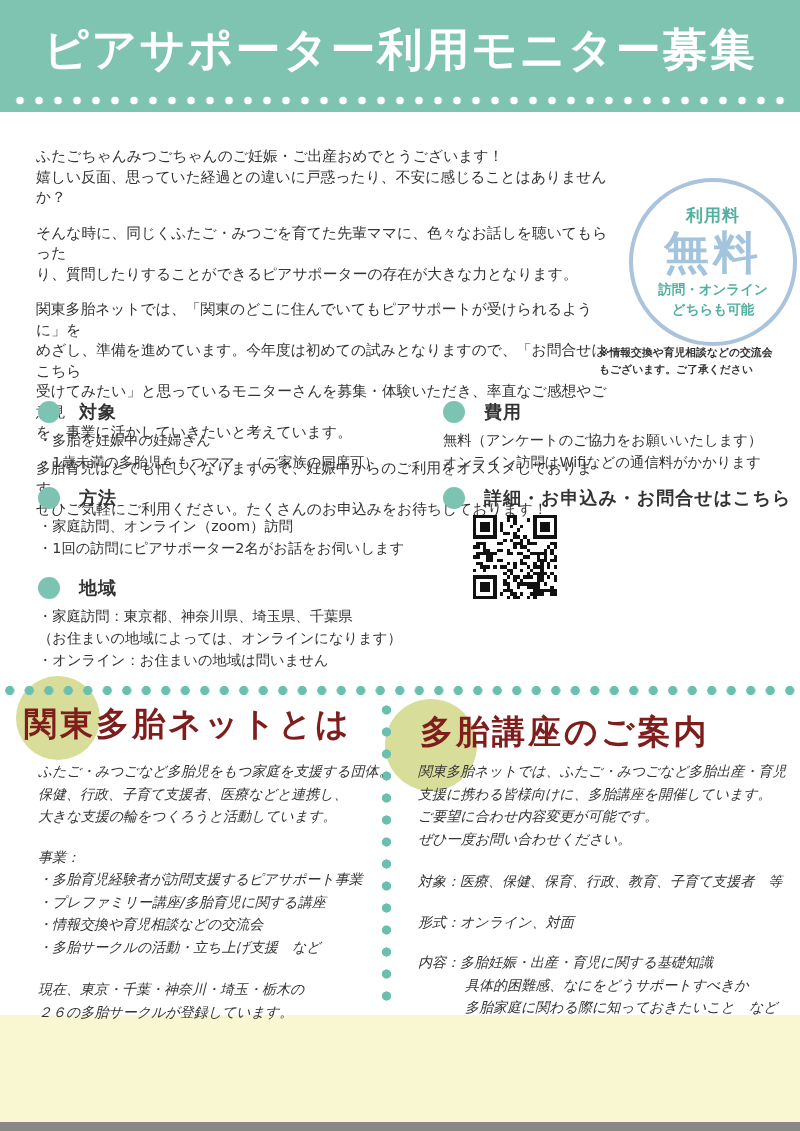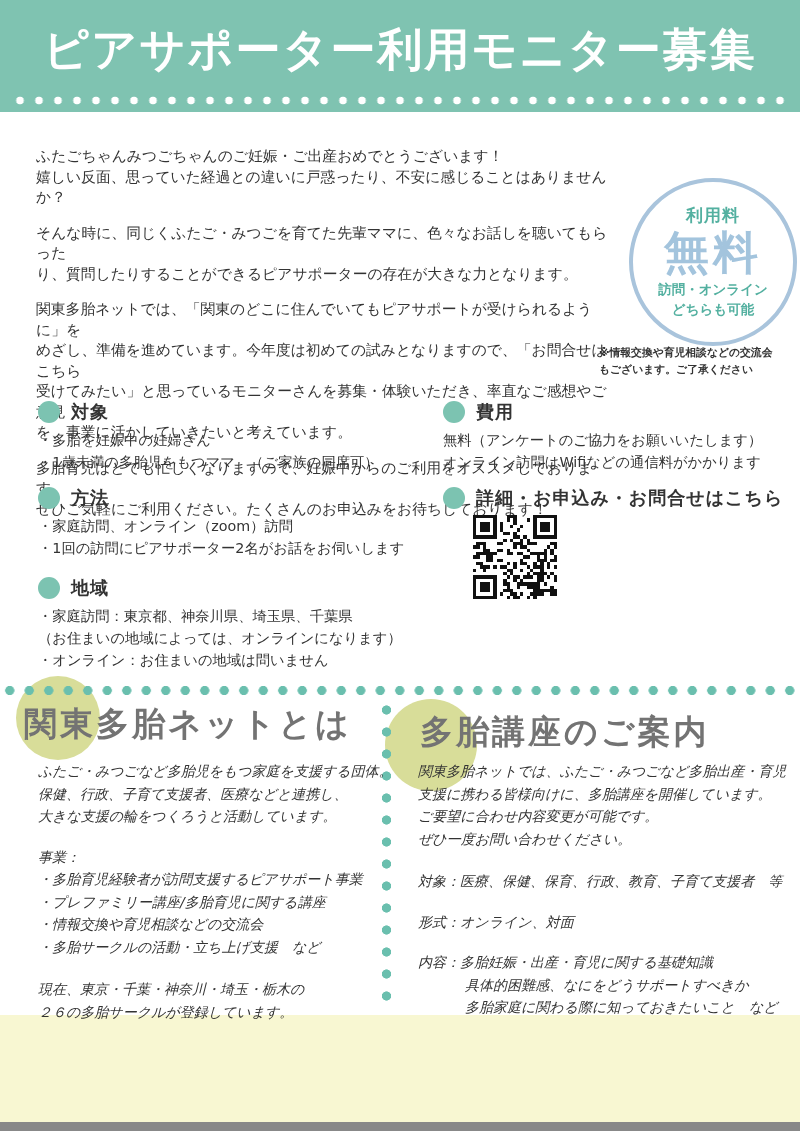--- a/index.html
+++ b/index.html
@@ -40,42 +40,42 @@
   .badge-main { color:#a3c4dd; font-size:45px; font-weight:bold; letter-spacing:4px; line-height:1.15; }
   .badge-sub { color:#53b0a0; font-size:13.5px; font-weight:bold; line-height:1.5; }
   .note {
     position:absolute; left:599px; top:344px; width:200px;
     font-size:10.8px; font-weight:bold; line-height:1.6; color:#333;
   }
   
   .col-left  { position:absolute; left:38px;  top:400px; width:395px; }
   .col-right { position:absolute; left:443px; top:400px; width:355px; }
   .sec { margin-bottom:13px; }
-  .sec-h { display:flex; align-items:center; gap:11px; margin-bottom:5px; height:24px; }
+  .sec-h { display:flex; align-items:center; gap:19px; margin-bottom:5px; height:24px; }
   .sec-dot { width:22px; height:22px; border-radius:50%; background:#7cc3b1; flex:0 0 auto; }
   .sec-title { font-size:18px; font-weight:bold; color:#333; letter-spacing:1px; white-space:nowrap; }
   .sec-item { font-size:14.3px; line-height:22px; font-weight:500; white-space:nowrap; }
   .qr1 { width:84px; height:84px; margin:3px 0 0 30px; }
   
   .hdots {
     position:absolute; left:0; top:685px; width:800px; height:11px; z-index:3;
     background-image:radial-gradient(circle, #6abfae 4.3px, rgba(0,0,0,0) 4.9px);
     background-size:19.5px 11px; background-repeat:repeat-x;
   }
   .vdots {
     position:absolute; left:381px; top:699px; width:11px; height:310px; z-index:2;
     background-image:radial-gradient(circle, #6abfae 4.3px, rgba(0,0,0,0) 4.9px);
     background-size:11px 22px; background-repeat:repeat-y;
   }
   
   .ycircle { position:absolute; border-radius:50%; background:#d8dd99; z-index:1; }
   .yc-left  { left:16px;  top:676px; width:84px; height:84px; }
   .yc-right { left:385px; top:699px; width:92px; height:92px; }
   .low-title {
-    position:absolute; z-index:4; color:#737373; font-size:33px; font-weight:bold;
+    position:absolute; z-index:4; color:#7f1d1d; font-size:33px; font-weight:bold;
     letter-spacing:3px; white-space:nowrap;
   }
   .lt-about  { left:24px;  top:702px; }
   .lt-course { left:420px; top:710px; }
   .low-body { position:absolute; z-index:4; font-size:14px; font-weight:500; }
   .lb-about  { left:38px;  top:760px; width:345px; }
   .lb-course { left:418px; top:760px; width:375px; }
   .low-body .ln { line-height:22.5px; white-space:nowrap;font-style:italic; } .gap18 { height:18px; } .gap20 { height:20px; }
   .indent { padding-left:47px; }
   

